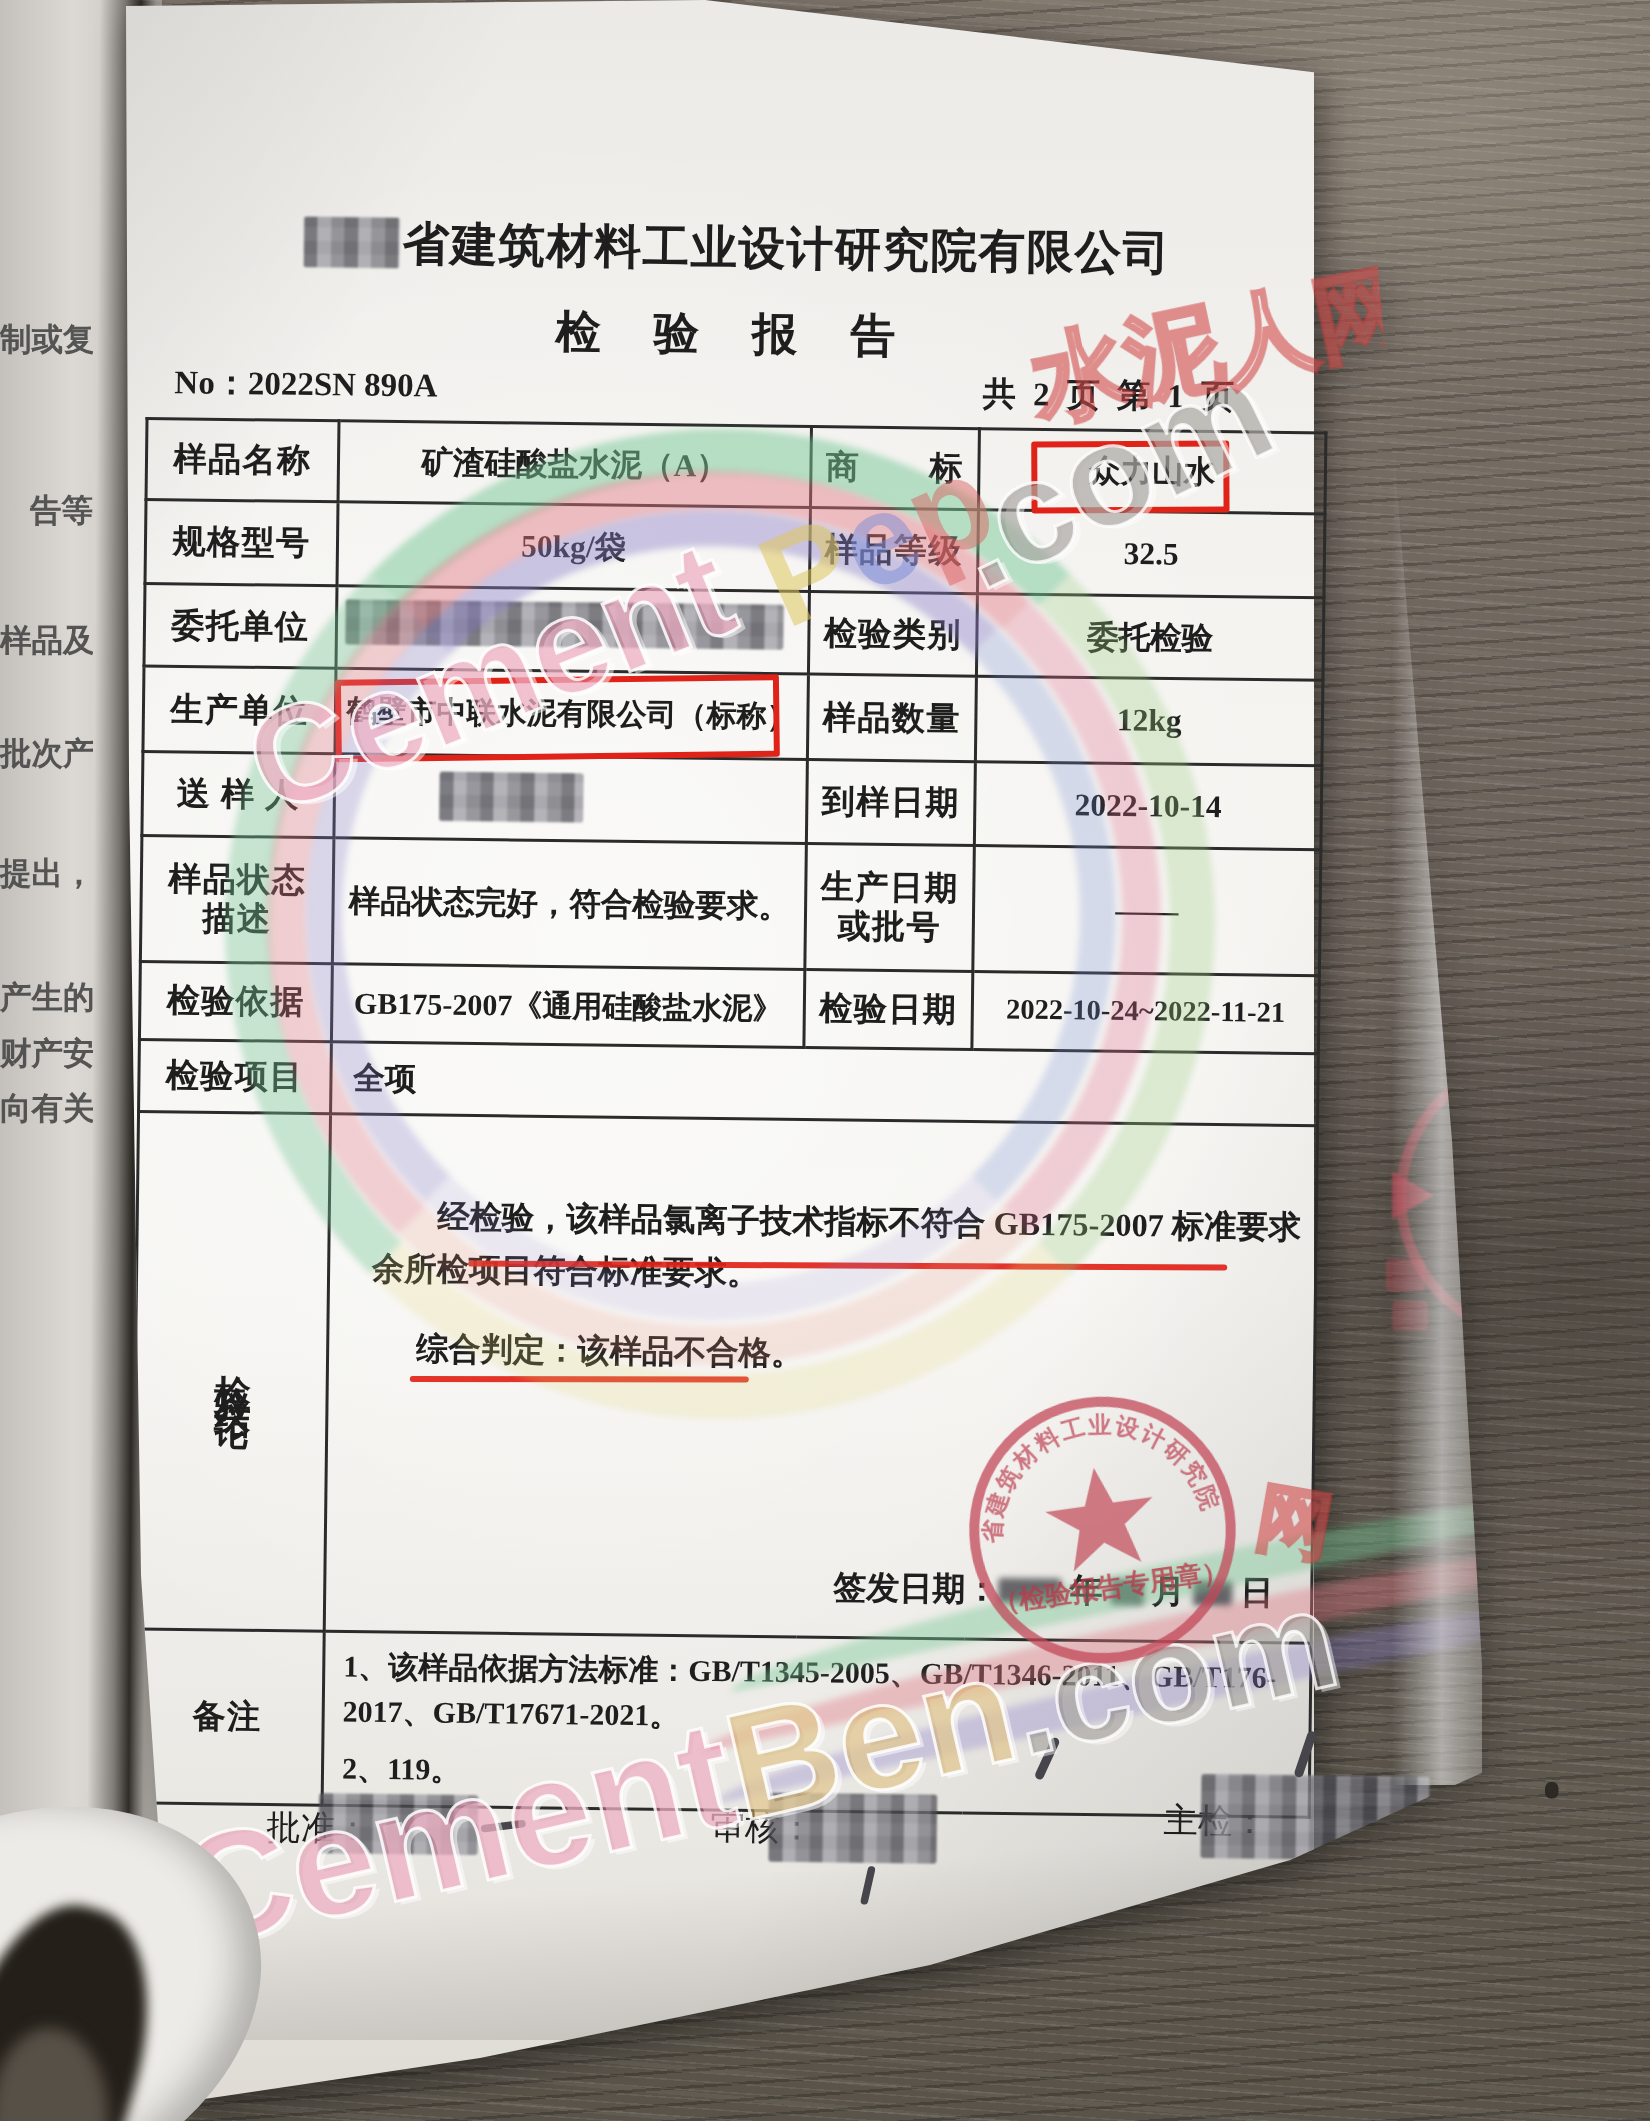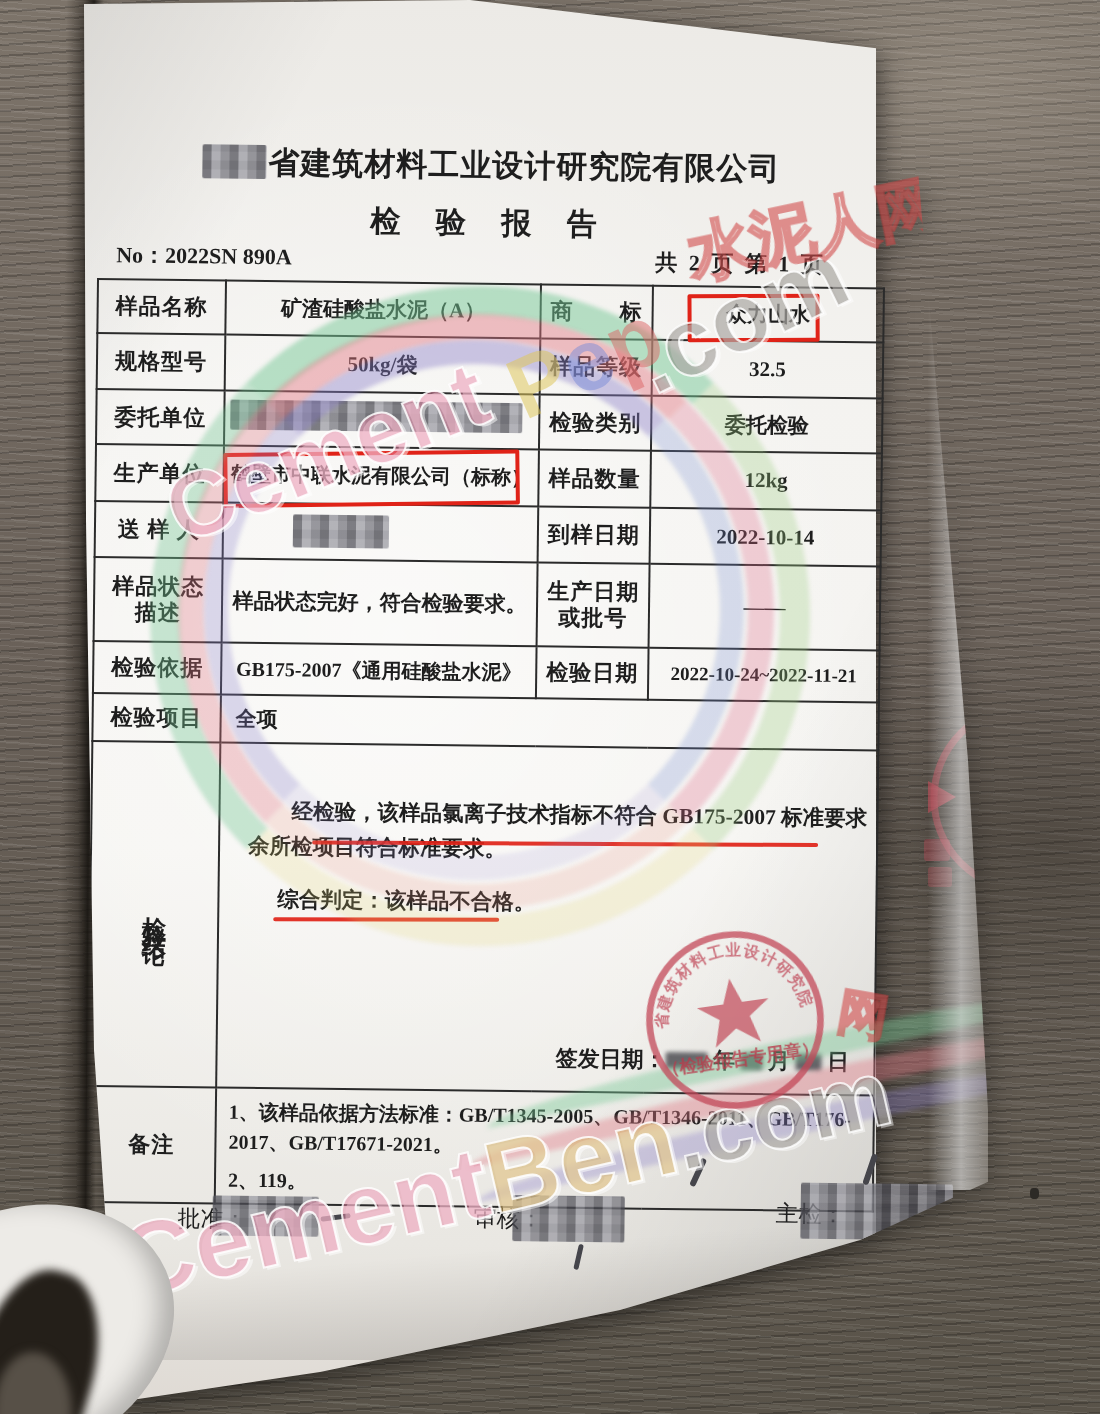--- a/index.html
+++ b/index.html
@@ -114,20 +114,30 @@
   #finger{position:absolute;left:-6px;top:1352px;width:78px;height:120px;border-radius:50%;
     background:#575047;filter:blur(5px);}
   #speck{position:absolute;left:1030px;top:1188px;width:9px;height:11px;border-radius:40%;
     background:#2d2a26;}
 </style>
 </head>
 <body>
 
 <div id="canvas">
 
+  <div id="side-page">
+    <span class="side-frag" style="top:212px">制或复</span>
+    <span class="side-frag" style="top:326px">告等</span>
+    <span class="side-frag" style="top:413px">样品及</span>
+    <span class="side-frag" style="top:488px">批次产</span>
+    <span class="side-frag" style="top:568px">提出，</span>
+    <span class="side-frag" style="top:651px">产生的</span>
+    <span class="side-frag" style="top:688px">财产安</span>
+    <span class="side-frag" style="top:725px">向有关</span>
+  </div>
   <div id="crease"></div>
 
   <div id="paper-wrap">
    <div id="paper">
     <div id="edge-shade"></div>
 
     <div id="doc">
 
       <div id="company-line">
         <span id="company-mosaic" class="mosaic" style="position:relative"></span><span>省建筑材料工业设计研究院有限公司</span>

